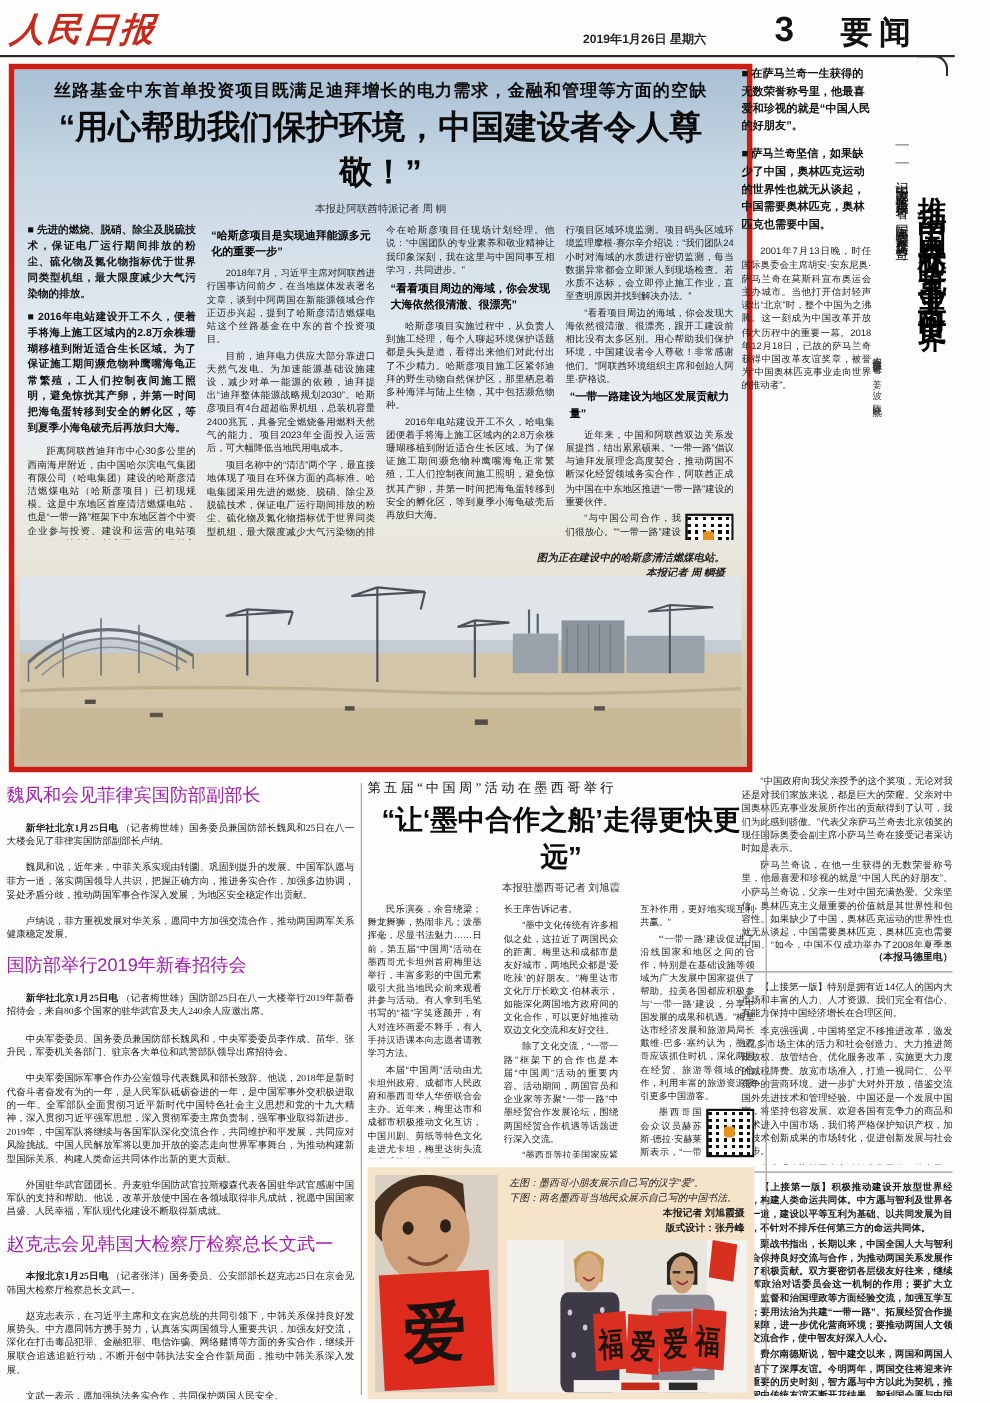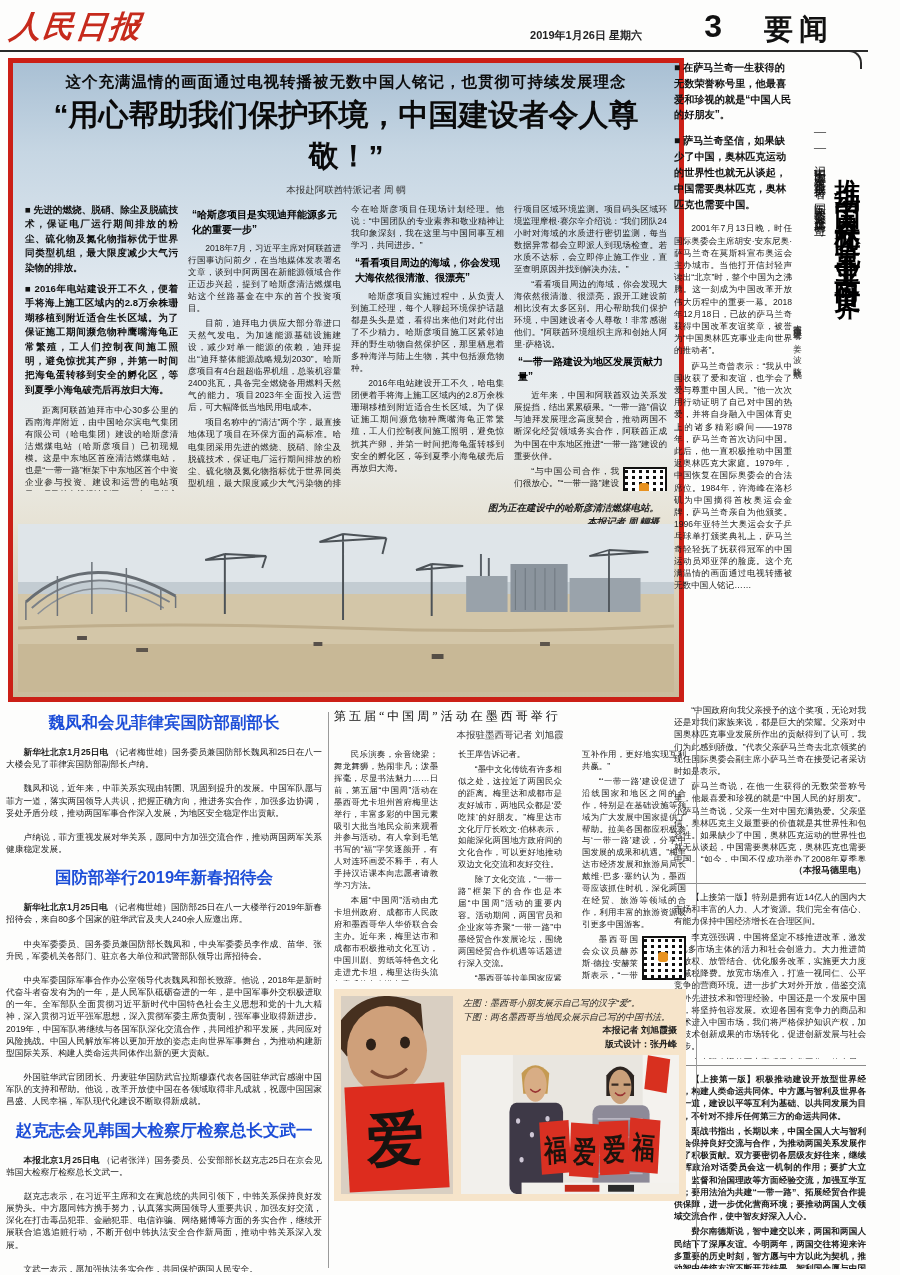--- a/index.html
+++ b/index.html
@@ -49,22 +49,22 @@
          font-size:12px;letter-spacing:2px;color:#111;font-family:"Liberation Serif",serif;}
   .v-by{position:absolute;right:62px;top:260px;height:320px;writing-mode:vertical-rl;text-orientation:upright;
         font-size:8.5px;color:#333;letter-spacing:1px;}
   .sb-mid{height:158px;overflow:hidden;margin-top:2px;}
   .sb-dl{font-size:9px;font-weight:bold;text-align:right;margin:2px 0 4px;}
   .sb-hr{border:0;border-top:1px solid #8a8a8a;margin:6px 0 7px;}
   .jump{overflow:hidden;}
   .jump1{height:168px;} .jump2{height:196px;font-weight:bold;}
   
   .ml{position:absolute;left:6px;top:710px;width:316px;height:562px;overflow:hidden;}
-  .art-h{text-align:center;font-size:16.5px;font-weight:700;margin:2px 0 7px;color:#1d4ed8;}
-  .art-p{font-size:8.7px;line-height:1.4;text-align:justify;text-indent:2em;margin:12px 0 3px;color:#222;}
+  .art-h{font-size:16.5px;font-weight:400;margin:2px 0 7px;color:#a21caf;}
+  .art-p{font-size:8.7px;line-height:1.4;text-align:justify;text-indent:2em;margin:12px 0 3px;color:#222;font-family:Liberation Serif, serif;}
   .art-p b{font-size:8.7px;}
   .art{margin-bottom:12px;}
   
   .cc{position:absolute;left:334px;top:706px;width:352px;height:566px;overflow:hidden;}
   .cc-kick{text-align:left;font-size:12px;letter-spacing:3px;font-family:"Liberation Serif",serif;color:#111;margin:2px 0 4px;}
   .cc-head{text-align:center;font-size:25px;font-weight:900;margin:0 0 6px;color:#0a0a0a;}
   .cc-by{text-align:center;font-size:9.5px;color:#333;margin:0 0 7px;}
   .cc-cols{display:flex;gap:20px;height:232px;overflow:hidden;}
   .cc-col{flex:1;font-size:8.4px;line-height:1.42;text-align:justify;color:#222;}
   .pb{margin-top:8px;height:212px;background:#f6e4ca;border:1px solid #eeд;display:flex;padding:7px;box-sizing:border-box;gap:8px;}
@@ -85,21 +85,21 @@
 <div class="hdr">
   <div class="masthead">人民日报</div>
   <div class="hdate">2019年1月26日 星期六</div>
   <div class="pgno">3</div>
   <div class="psec">要闻</div>
   <div class="hrule"></div>
   <div class="hcorner"></div>
 </div>
 
 <div class="ta">
-  <div class="ta-kicker">这个充满温情的画面通过电视转播被无数中国人铭记，也贯彻可持续发展理念</div>
+  <div class="ta-kicker">丝路基金中东首单投资项目既满足迪拜增长的电力需求，金融和管理等方面的空缺</div>
   <div class="ta-head">“用心帮助我们保护环境，中国建设者令人尊敬！”</div>
   <div class="ta-byline">本报赴阿联酋特派记者 周 輖</div>
   <div class="ta-cols">
     <div class="ta-col">
       <p class="blt">■ 先进的燃烧、脱硝、除尘及脱硫技术，保证电厂运行期间排放的粉尘、硫化物及氮化物指标优于世界同类型机组，最大限度减少大气污染物的排放。</p>
       <p class="blt">■ 2016年电站建设开工不久，便着手将海上施工区域内的2.8万余株珊瑚移植到附近适合生长区域。为了保证施工期间濒危物种鹰嘴海龟正常繁殖，工人们控制夜间施工照明，避免惊扰其产卵，并第一时间把海龟蛋转移到安全的孵化区，等到夏季小海龟破壳后再放归大海。</p>
       <p class="p">距离阿联酋迪拜市中心30多公里的西南海岸附近，由中国哈尔滨电气集团有限公司（哈电集团）建设的哈斯彦清洁燃煤电站（哈斯彦项目）已初现规模。这是中东地区首座清洁燃煤电站，也是“一带一路”框架下中东地区首个中资企业参与投资、建设和运营的电站项目。项目首台机组计划于2020年3月投入运行，为2020年迪拜世博会提供能源支持。</p>
     </div>
     <div class="ta-col">
       <p class="sub">“哈斯彦项目是实现迪拜能源多元化的重要一步”</p>
@@ -166,21 +166,20 @@
     </svg>
   </div>
 </div>
 
 <div class="sb">
   <div class="sb-top">
     <div class="sb-txt">
       <p class="sb-blt">■ 在萨马兰奇一生获得的无数荣誉称号里，他最喜爱和珍视的就是“中国人民的好朋友”。</p>
       <p class="sb-blt">■ 萨马兰奇坚信，如果缺少了中国，奥林匹克运动的世界性也就无从谈起，中国需要奥林匹克，奥林匹克也需要中国。</p>
       <p class="sb-p">2001年7月13日晚，时任国际奥委会主席胡安·安东尼奥·萨马兰奇在莫斯科宣布奥运会主办城市。当他打开信封轻声读出“北京”时，整个中国为之沸腾。这一刻成为中国改革开放伟大历程中的重要一幕。2018年12月18日，已故的萨马兰奇获得中国改革友谊奖章，被誉为“中国奥林匹克事业走向世界的推动者”。</p>
-      <p class="sb-p">萨马兰奇曾表示：“我从中国收获了爱和友谊，也学会了爱与尊重中国人民。”他一次次用行动证明了自己对中国的热爱，并将自身融入中国体育史上的诸多精彩瞬间——1978年，萨马兰奇首次访问中国。此后，他一直积极推动中国重返奥林匹克大家庭。1979年，中国恢复在国际奥委会的合法席位。1984年，许海峰在洛杉矶为中国摘得首枚奥运会金牌，萨马兰奇亲自为他颁奖。1996年亚特兰大奥运会女子乒乓球单打颁奖典礼上，萨马兰奇轻轻抚了抚获得冠军的中国运动员邓亚萍的脸庞。这个充满温情的画面通过电视转播被无数中国人铭记……</p>
     </div>
     <div class="sb-vert">
       <div class="v-by">本报驻西班牙记者 姜 波 陈晓航</div>
       <div class="v-sub">——记中国改革友谊奖章获得者、国际奥委会原主席萨马兰奇</div>
       <div class="v-head">推动中国奥林匹克事业走向世界</div>
     </div>
   </div>
   <div class="sb-mid">
     <p class="sb-p">“中国政府向我父亲授予的这个奖项，无论对我还是对我们家族来说，都是巨大的荣耀。父亲对中国奥林匹克事业发展所作出的贡献得到了认可，我们为此感到骄傲。”代表父亲萨马兰奇去北京领奖的现任国际奥委会副主席小萨马兰奇在接受记者采访时如是表示。</p>
     <p class="sb-p">萨马兰奇说，在他一生获得的无数荣誉称号里，他最喜爱和珍视的就是“中国人民的好朋友”。小萨马兰奇说，父亲一生对中国充满热爱。父亲坚信，奥林匹克主义最重要的价值就是其世界性和包容性。如果缺少了中国，奥林匹克运动的世界性也就无从谈起，中国需要奥林匹克，奥林匹克也需要中国。“如今，中国不仅成功举办了2008年夏季奥运会，还将于2022年举办冬奥会；中国奥林匹克事业不仅走向了世界，得到了认可，更为奥林匹克运动的发展留下了宝贵的经验和财富，推动国际奥林匹克运动再上新台阶。”</p>
@@ -220,20 +219,21 @@
   <div class="art">
     <div class="art-h">赵克志会见韩国大检察厅检察总长文武一</div>
     <p class="art-p"><b>本报北京1月25日电</b> <span>（记者张洋）国务委员、公安部部长赵克志25日在京会见韩国大检察厅检察总长文武一。</span></p>
     <p class="art-p">赵克志表示，在习近平主席和文在寅总统的共同引领下，中韩关系保持良好发展势头。中方愿同韩方携手努力，认真落实两国领导人重要共识，加强友好交流，深化在打击毒品犯罪、金融犯罪、电信诈骗、网络赌博等方面的务实合作，继续开展联合追逃追赃行动，不断开创中韩执法安全合作新局面，推动中韩关系深入发展。</p>
     <p class="art-p">文武一表示，愿加强执法务实合作，共同保护两国人民安全。</p>
   </div>
 </div>
 
 <div class="cc">
   <div class="cc-kick">第五届“中国周”活动在墨西哥举行</div>
+  <div class="cc-head">“让‘墨中合作之船’走得更快更远”</div>
   <div class="cc-by">本报驻墨西哥记者 刘旭霞</div>
   <div class="cc-cols">
     <div class="cc-col">
       <p class="p">民乐演奏，余音绕梁；舞龙舞狮，热闹非凡；泼墨挥毫，尽显书法魅力……日前，第五届“中国周”活动在墨西哥尤卡坦州首府梅里达举行，丰富多彩的中国元素吸引大批当地民众前来观看并参与活动。有人拿到毛笔书写的“福”字笑逐颜开，有人对连环画爱不释手，有人手持汉语课本向志愿者请教学习方法。</p>
       <p class="p">本届“中国周”活动由尤卡坦州政府、成都市人民政府和墨西哥华人华侨联合会主办。近年来，梅里达市和成都市积极推动文化互访，中国川剧、剪纸等特色文化走进尤卡坦，梅里达街头流行音乐节也走进中国。</p>
     </div>
     <div class="cc-col">
       <p class="lead">长王庠告诉记者。</p>
       <p class="p">“墨中文化传统有许多相似之处，这拉近了两国民众的距离。梅里达和成都市是友好城市，两地民众都是‘爱吃辣’的好朋友。”梅里达市文化厅厅长欧文·伯林表示，如能深化两国地方政府间的文化合作，可以更好地推动双边文化交流和友好交往。</p>
       <p class="p">除了文化交流，“一带一路”框架下的合作也是本届“中国周”活动的重要内容。活动期间，两国官员和企业家等齐聚“一带一路”中墨经贸合作发展论坛，围绕两国经贸合作机遇等话题进行深入交流。</p>

